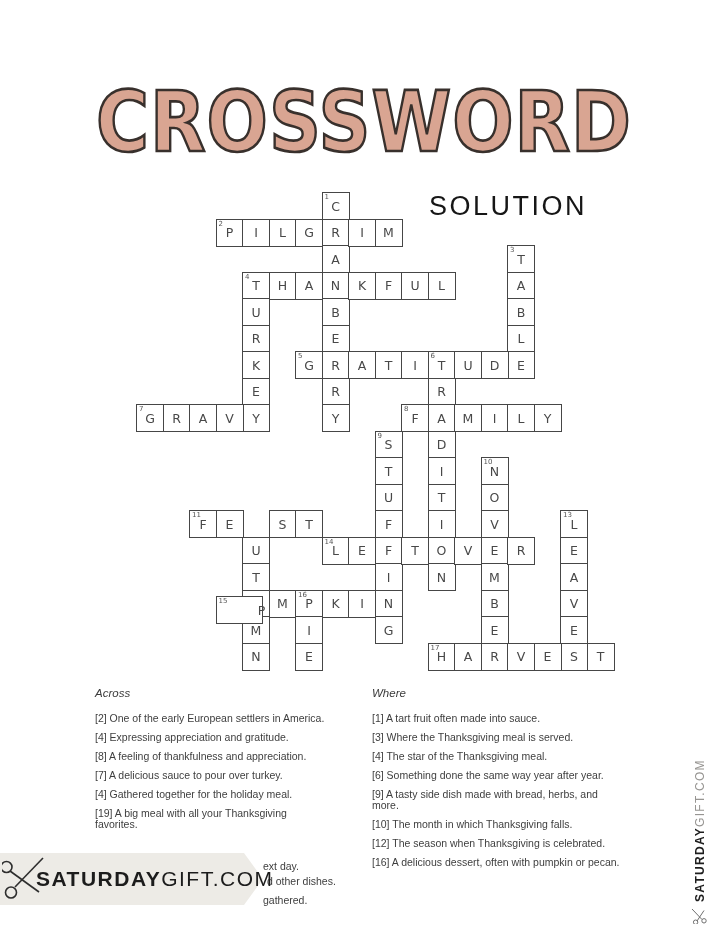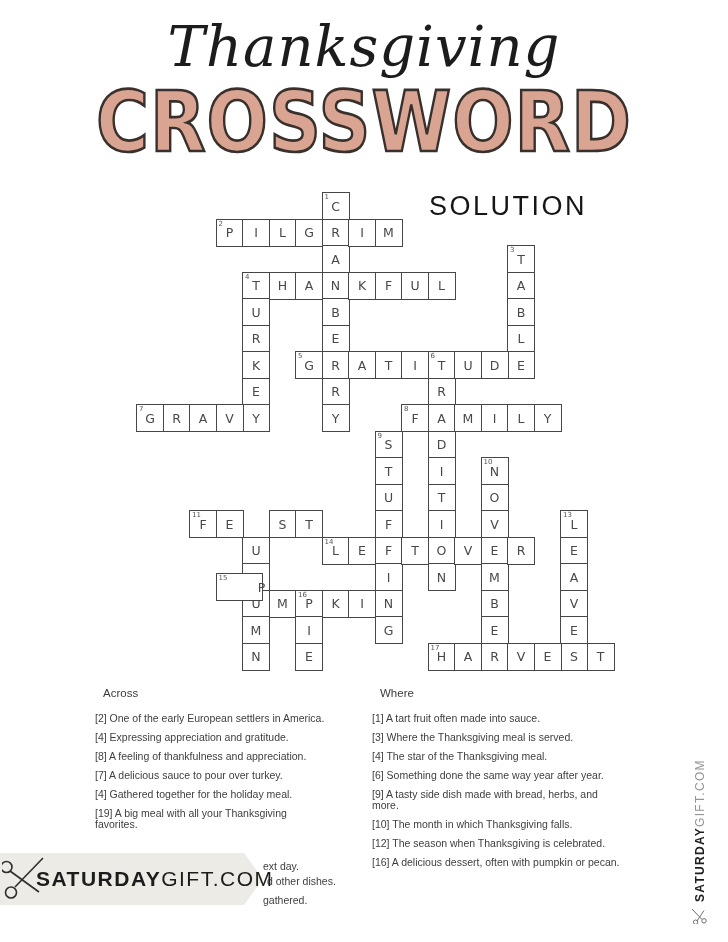--- a/index.html
+++ b/index.html
@@ -35,21 +35,21 @@
     padding-top:2px;
   }
   .cell .num{
     position:absolute;top:0px;left:2px;font-size:7px;color:#555;line-height:8px;
     font-family:"DejaVu Sans",sans-serif;
   }
   
   .clue-col{position:absolute;top:688px;}
   #across-col{left:95px;width:232px;}
   #down-col{left:372px;width:248px;}
-  .clue-header{font-size:11.5px;line-height:11px;color:#3b3b3b;margin:0 0 14px 8px;}
+  .clue-header{font-size:11.5px;line-height:11px;color:#3b3b3b;margin:0 0 14px 0;font-style:italic;}
   .clue{font-size:10.5px;line-height:11px;color:#3e3e3e;margin:0 0 8px 0;}
   .frag{position:absolute;font-size:10.5px;line-height:11px;color:#3e3e3e;}
   #frag-0{left:263px;top:861px;}
   #frag-1{left:267px;top:876px;}
   #frag-2{left:263px;top:895px;}
   
   .banner{position:absolute;left:0;top:853px;width:263px;height:52px;}
   .banner-bg{
     position:absolute;inset:0;background:#EDEBE6;
     -webkit-clip-path:polygon(0 0,244px 0,263px 26px,244px 52px,0 52px);
@@ -70,21 +70,20 @@
   }
   .side-mark .wm-bold{color:#1d1d1d;}
   .side-mark .wm-light{color:#979592;}
   svg.scissors{display:block;}
 </style>
 </head>
 <body>
 
 <div class="page">
 
-  <div class="title-script">Thanksgiving</div>
   <div class="title-main">CROSSWORD</div>
   <div class="title-sub">SOLUTION</div>
 
   <div id="grid">
       <div class="cell" style="left: 185.5px; top: 0px;">
         <span class="num">1</span>
         <span class="letter">C</span>
       </div>
       <div class="cell" style="left: 185.5px; top: 26.5px;">
         <span class="letter">R</span>
@@ -368,21 +367,21 @@
       </div>
       <div class="cell" style="left: 265px; top: 344.5px;">
         <span class="letter">T</span>
       </div>
       <div class="cell" style="left: 318px; top: 344.5px;">
         <span class="letter">V</span>
       </div>
       <div class="cell" style="left: 371px; top: 344.5px;">
         <span class="letter">R</span>
       </div>
-      <div class="cell" style="left: 79.5px; top: 381px; padding-left: 45px;">
+      <div class="cell" style="left: 79.5px; top: 404px; padding-left: 45px;">
         <span class="num">15</span>
         <span class="letter">P</span>
       </div>
       <div class="cell" style="left: 132.5px; top: 397.5px;">
         <span class="letter">M</span>
       </div>
       <div class="cell" style="left: 159px; top: 397.5px;">
         <span class="num">16</span>
         <span class="letter">P</span>
       </div>

